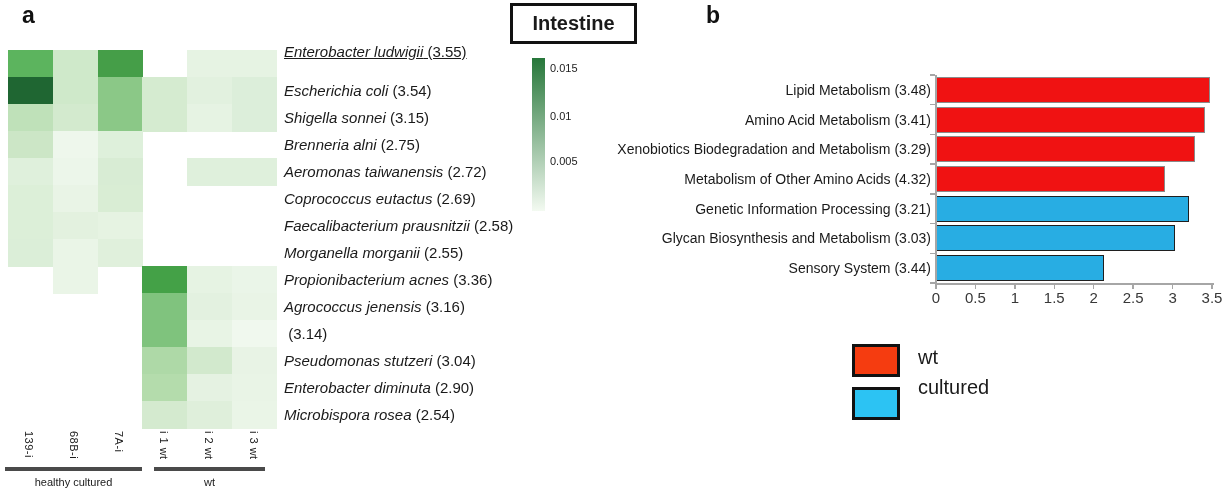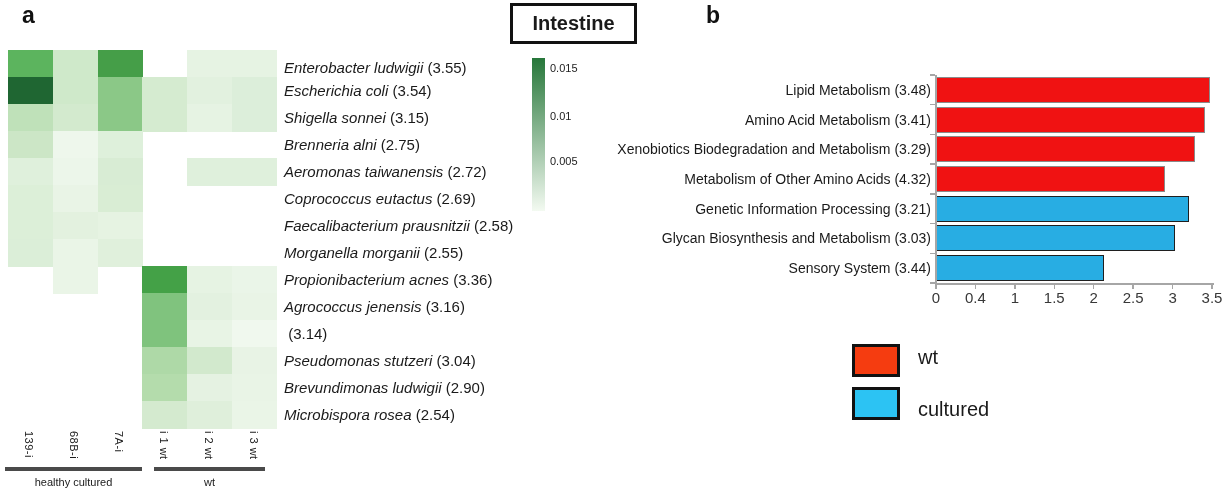--- a/index.html
+++ b/index.html
@@ -110,21 +110,21 @@
       <div class="hm-cell" style="left: 187.32px; top: 347px; width: 45.33px; height: 27.5px; background: rgb(210, 233, 205);"></div>
       <div class="hm-cell" style="left: 232.15px; top: 347px; width: 45.33px; height: 27.5px; background: rgb(232, 243, 229);"></div>
       <div class="hm-cell" style="left: 142.49px; top: 374px; width: 45.33px; height: 27.5px; background: rgb(180, 220, 172);"></div>
       <div class="hm-cell" style="left: 187.32px; top: 374px; width: 45.33px; height: 27.5px; background: rgb(229, 242, 226);"></div>
       <div class="hm-cell" style="left: 232.15px; top: 374px; width: 45.33px; height: 27.5px; background: rgb(233, 244, 230);"></div>
       <div class="hm-cell" style="left: 142.49px; top: 401px; width: 45.33px; height: 27.5px; background: rgb(212, 234, 207);"></div>
       <div class="hm-cell" style="left: 187.32px; top: 401px; width: 45.33px; height: 27.5px; background: rgb(223, 239, 219);"></div>
       <div class="hm-cell" style="left: 232.15px; top: 401px; width: 45.33px; height: 27.5px; background: rgb(234, 245, 231);"></div>
     </div>
   <div class="abs" id="row-labels">
-      <div class="row-label" style="top: 54px;">
+      <div class="row-label" style="top: 38px; text-decoration: underline;">
         <span class="sp">Enterobacter ludwigii</span>
         <span>&nbsp;(3.55)</span>
       </div>
       <div class="row-label" style="top: 77px;">
         <span class="sp">Escherichia coli</span>
         <span>&nbsp;(3.54)</span>
       </div>
       <div class="row-label" style="top: 104px;">
         <span class="sp">Shigella sonnei</span>
         <span>&nbsp;(3.15)</span>
@@ -158,21 +158,21 @@
         <span>&nbsp;(3.16)</span>
       </div>
       <div class="row-label" style="top: 320px;">
         <span>&nbsp;(3.14)</span>
       </div>
       <div class="row-label" style="top: 347px;">
         <span class="sp">Pseudomonas stutzeri</span>
         <span>&nbsp;(3.04)</span>
       </div>
       <div class="row-label" style="top: 374px;">
-        <span class="sp">Brevundimonas ludwigii</span>
+        <span class="sp">Enterobacter diminuta</span>
         <span>&nbsp;(2.90)</span>
       </div>
       <div class="row-label" style="top: 401px;">
         <span class="sp">Microbispora rosea</span>
         <span>&nbsp;(2.54)</span>
       </div>
     </div>
   <div class="abs" id="col-labels">
       <div class="col-label" style="left: 23.415px; top: 431px; height: 36px;">139-i</div>
       <div class="col-label" style="left: 68.245px; top: 431px; height: 36px;">68B-i</div>
@@ -215,33 +215,33 @@
       <div class="axis" style="left: 930px; top: 133.678px; width: 5px; height: 1.5px;"></div>
       <div class="axis" style="left: 930px; top: 163.392px; width: 5px; height: 1.5px;"></div>
       <div class="axis" style="left: 930px; top: 193.106px; width: 5px; height: 1.5px;"></div>
       <div class="axis" style="left: 930px; top: 222.82px; width: 5px; height: 1.5px;"></div>
       <div class="axis" style="left: 930px; top: 252.534px; width: 5px; height: 1.5px;"></div>
       <div class="axis" style="left: 930px; top: 282.248px; width: 5px; height: 1.5px;"></div>
       <div class="axis" style="left: 935px; top: 283px; width: 279px; height: 1.5px;"></div>
       <div class="axis" style="left: 935.25px; top: 284.5px; width: 1.5px; height: 4px;"></div>
       <div class="xtick-label" style="left: 916px; top: 289px;">0</div>
       <div class="axis" style="left: 974.68px; top: 284.5px; width: 1.5px; height: 4px;"></div>
-      <div class="xtick-label" style="left: 955.43px; top: 289px;">0.4</div>
+      <div class="xtick-label" style="left: 955.43px; top: 289px;">0.5</div>
       <div class="axis" style="left: 1014.11px; top: 284.5px; width: 1.5px; height: 4px;"></div>
       <div class="xtick-label" style="left: 994.86px; top: 289px;">1</div>
       <div class="axis" style="left: 1053.54px; top: 284.5px; width: 1.5px; height: 4px;"></div>
       <div class="xtick-label" style="left: 1034.29px; top: 289px;">1.5</div>
       <div class="axis" style="left: 1092.97px; top: 284.5px; width: 1.5px; height: 4px;"></div>
       <div class="xtick-label" style="left: 1073.72px; top: 289px;">2</div>
       <div class="axis" style="left: 1132.4px; top: 284.5px; width: 1.5px; height: 4px;"></div>
       <div class="xtick-label" style="left: 1113.15px; top: 289px;">2.5</div>
       <div class="axis" style="left: 1171.83px; top: 284.5px; width: 1.5px; height: 4px;"></div>
       <div class="xtick-label" style="left: 1152.58px; top: 289px;">3</div>
       <div class="axis" style="left: 1211.26px; top: 284.5px; width: 1.5px; height: 4px;"></div>
       <div class="xtick-label" style="left: 1192.01px; top: 289px;">3.5</div>
     </div>
 
   <div class="legend-swatch" style="left: 852px; top: 344px; background: rgb(245, 60, 16);"></div>
   <div class="legend-label" style="left:918px;top:344px;">wt</div>
   <div class="legend-swatch" style="left: 852px; top: 387px; background: rgb(44, 195, 243);"></div>
-  <div class="legend-label" style="left:918px;top:396px;text-align:center;">cultured</div>
+  <div class="legend-label" style="left:918px;top:374px;text-align:center;">cultured</div>
 
 </div>
 
 </body></html>

